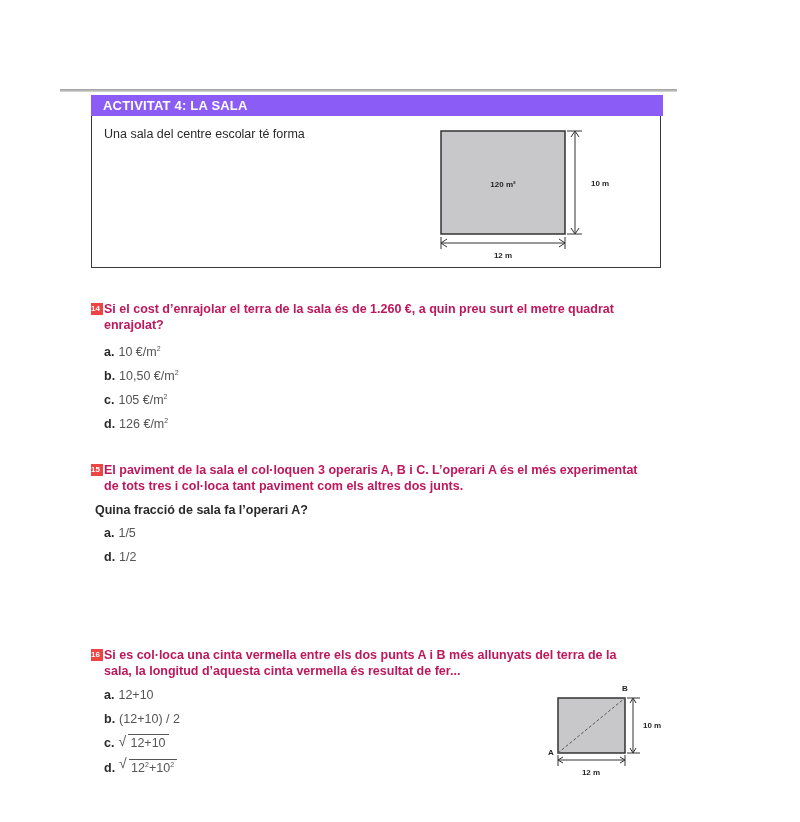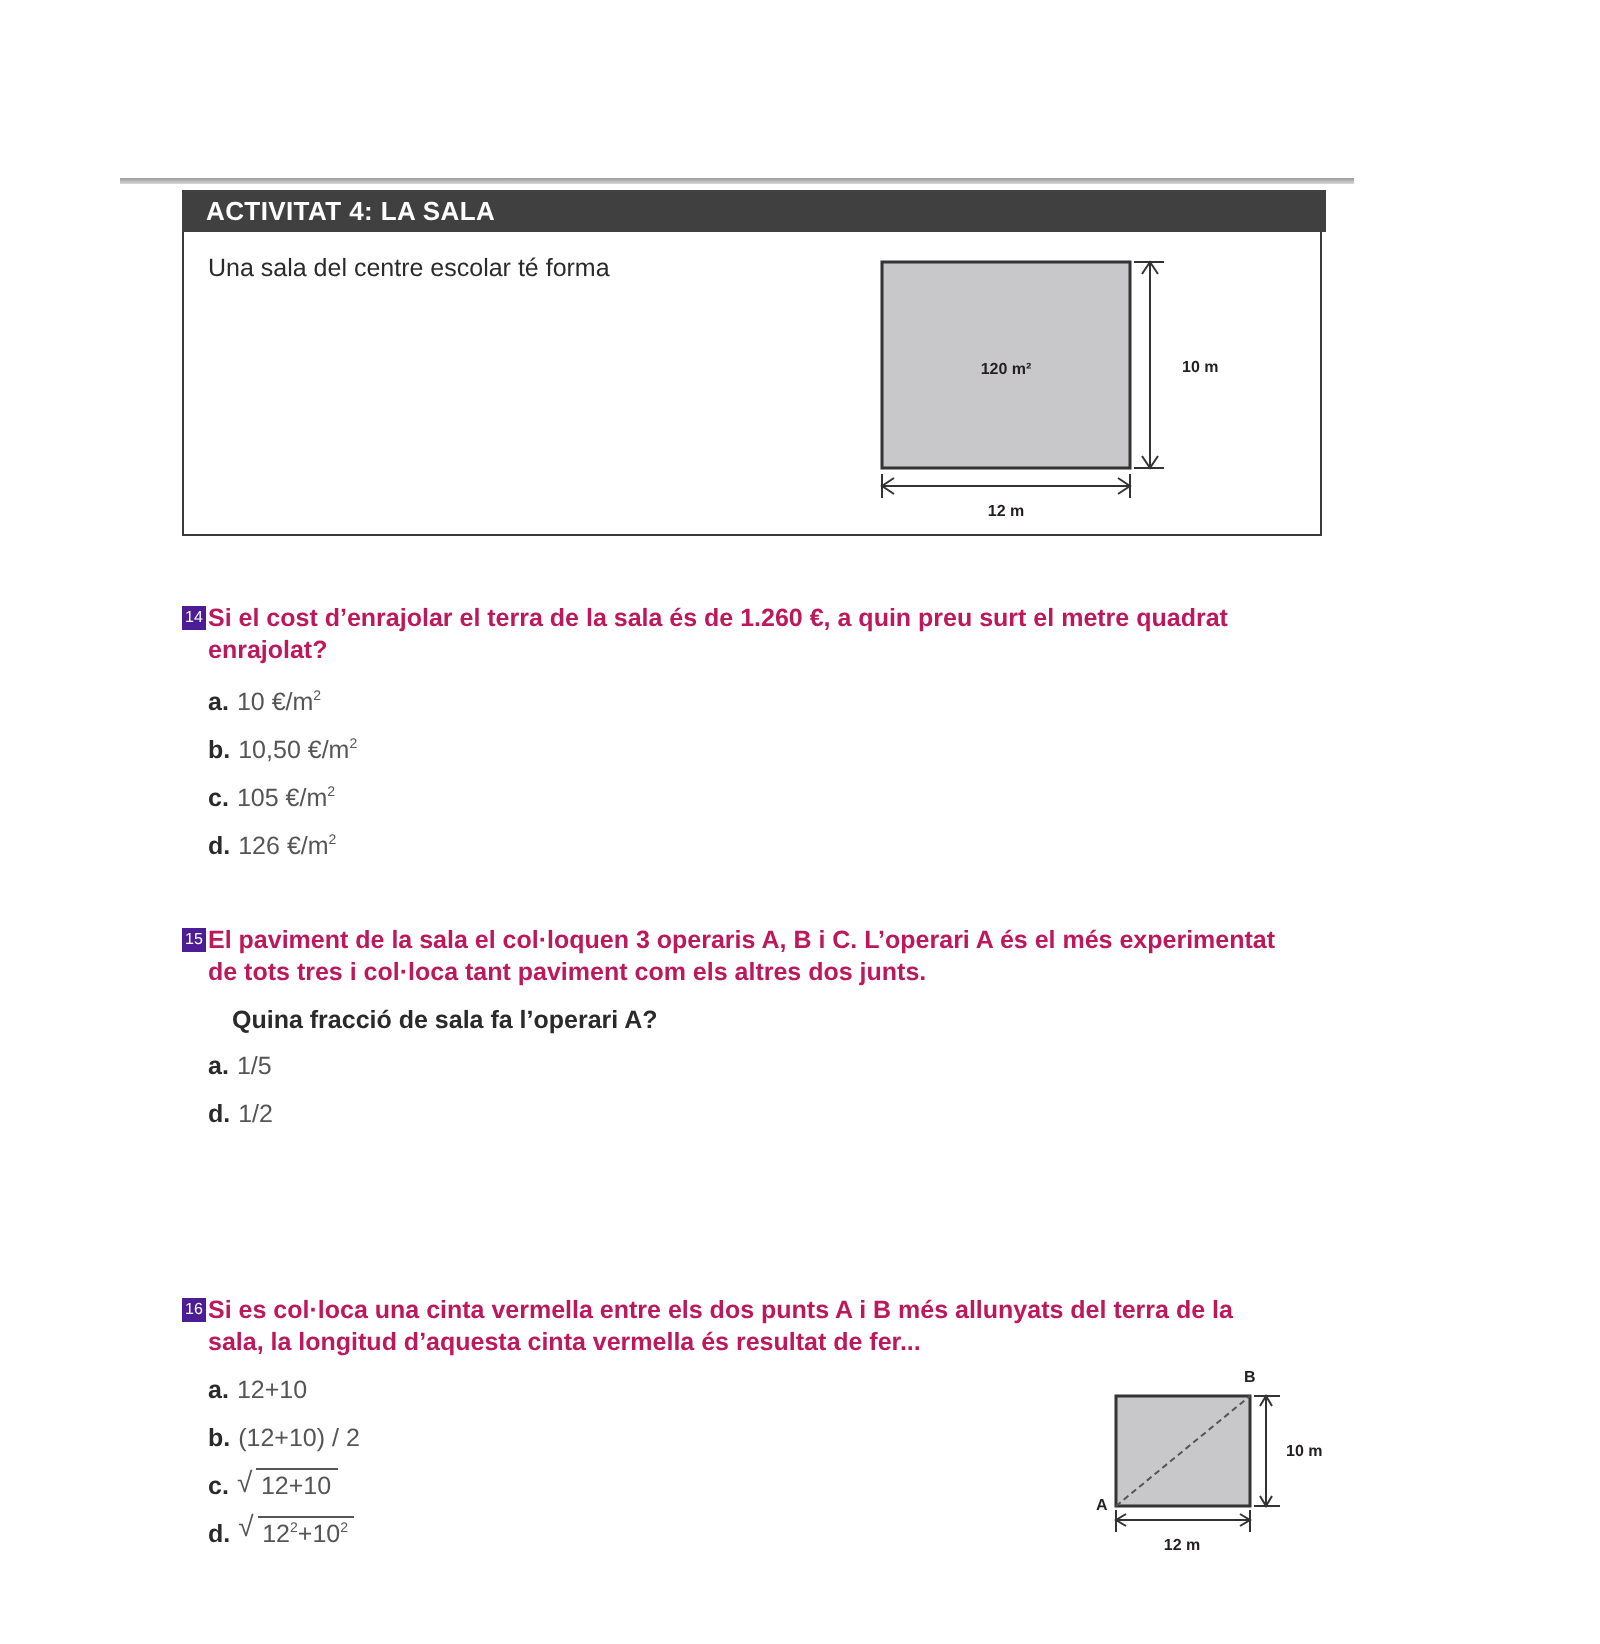--- a/index.html
+++ b/index.html
@@ -3,34 +3,34 @@
   <meta charset="utf-8">
   <style>
     html, body { margin: 0; padding: 0; background: #ffffff; }
     body { width: 800px; height: 822px; position: relative; overflow: hidden;
            font-family: "Liberation Sans", sans-serif; color: #231f20; }
     .top-rule { position: absolute; left: 60px; top: 89px; width: 617px; height: 3px;
                 background: linear-gradient(#9a9a9a, #d8d8d8); }
     .activity-box { position: absolute; left: 91px; top: 95px; width: 570px; height: 173px;
                     border: 1.5px solid #3a3a3a; border-top: none; box-sizing: border-box; }
     .activity-header { position: absolute; left: 91px; top: 95px; width: 572px; height: 21px;
-                       background: #404040; color: #ffffff; font-weight: bold; font-size: 13px;
+                       background: #8b5cf6; color: #ffffff; font-weight: bold; font-size: 13px;
                        line-height: 21px; padding-left: 12px; box-sizing: border-box;
                        letter-spacing: 0.2px; }
     .activity-text { position: absolute; left: 104px; top: 126px; width: 280px;
                      font-size: 12.5px; font-weight: normal; line-height: 16px; color: #2a2a2a; }
     .fig1 { position: absolute; left: 430px; top: 125px; }
     .fig2 { position: absolute; left: 545px; top: 682px; }
     svg text { font-family: "Liberation Sans", sans-serif; font-weight: bold; fill: #231f20; }
 
     .question { position: absolute; left: 91px; width: 580px; }
-    .q-badge { position: absolute; left: 0; top: 1px; width: 12px; height: 12px; background: #4c1d95;
-               color: #fff; font-size: 8px; font-weight: normal; line-height: 12px; text-align: center; }
+    .q-badge { position: absolute; left: 0; top: 1px; width: 12px; height: 12px; background: #ef4444;
+               color: #fff; font-size: 8px; font-weight: bold; line-height: 12px; text-align: left; }
     .q-text { margin-left: 13px; font-size: 12.5px; font-weight: bold; line-height: 15.5px; color: #be185d; }
-    .q-sub { margin-left: 25px; margin-top: 9px; font-size: 12.5px; font-weight: bold; color: #2a2a2a; }
+    .q-sub { margin-left: 4px; margin-top: 9px; font-size: 12.5px; font-weight: bold; color: #2a2a2a; }
     .options { margin-left: 13px; margin-top: 8px; }
     .option { font-size: 12.5px; height: 24px; line-height: 16px; color: #555; }
     .option .letter { font-weight: bold; color: #2a2a2a; margin-right: 4px; }
     .option sup { font-size: 7px; vertical-align: 5px; }
     .sqrt { display: inline-block; position: relative; padding-left: 10px; }
     .sqrt .radical { position: absolute; left: 0; top: -2px; font-size: 14px; color: #555; }
     .sqrt .radicand { border-top: 1px solid #555; padding: 1px 3px 0 2px; }
   </style>
 </head>
 <body>

